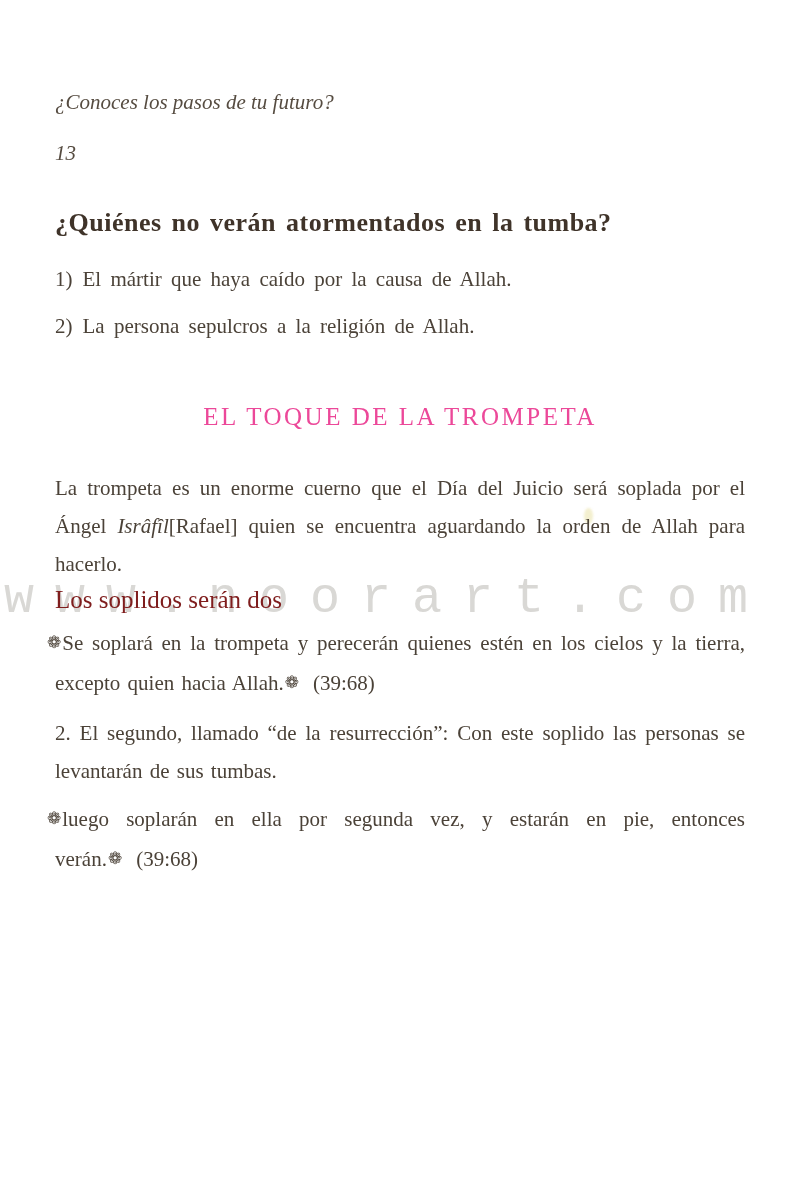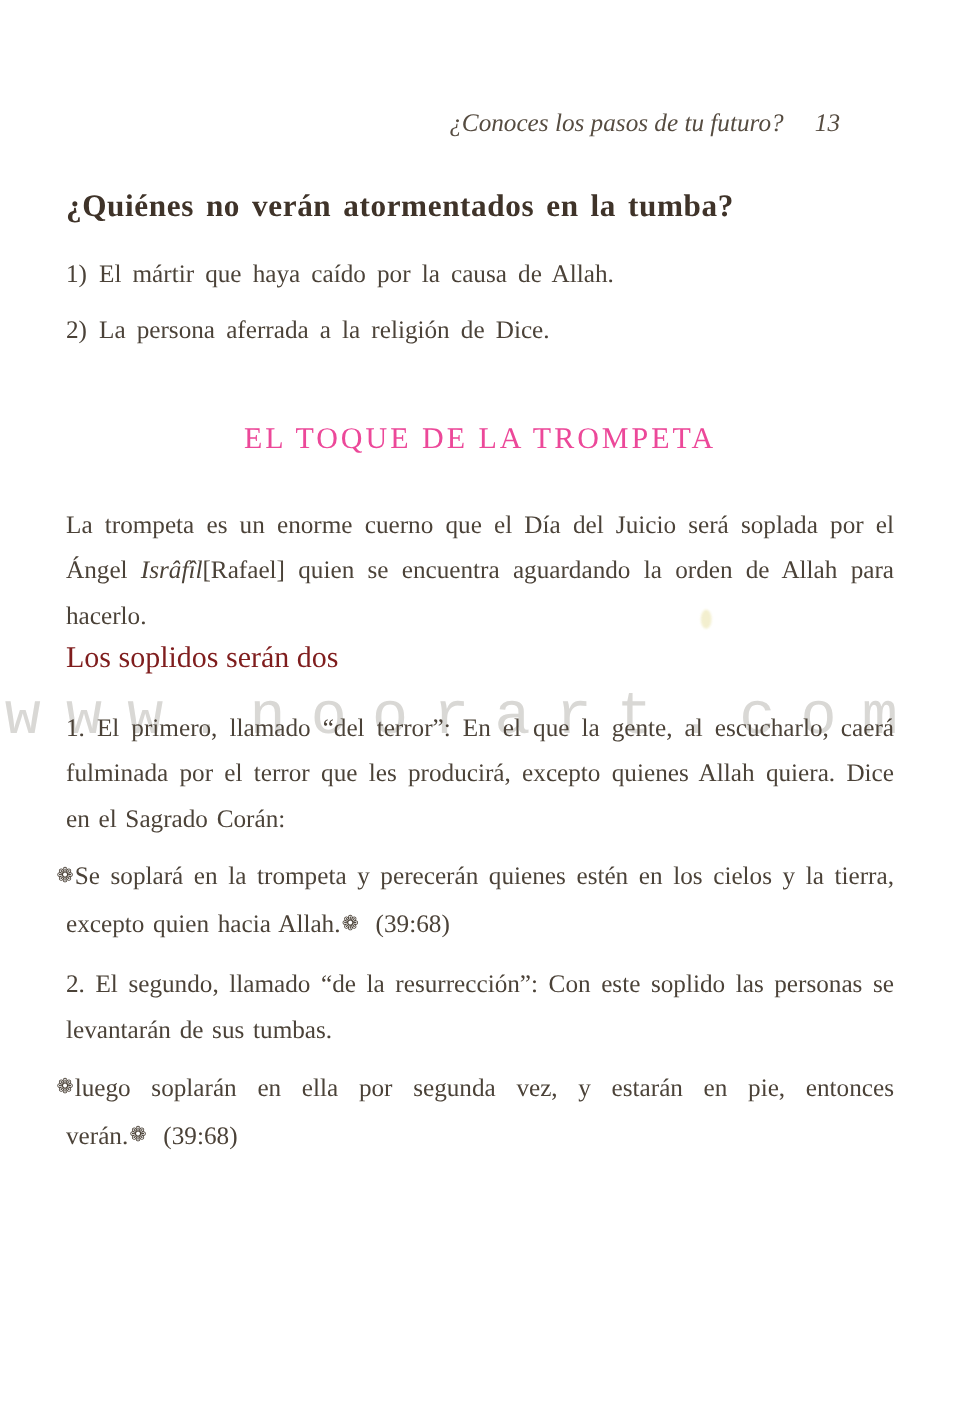--- a/index.html
+++ b/index.html
@@ -23,20 +23,21 @@
   .running-header {
     margin-top: 90px;
     display: flex;
     justify-content: flex-end;
     align-items: baseline;
     gap: 26px;
     padding-right: 45px;
     font-style: italic;
     font-size: 21px;
     color: #564c41;
+    flex-direction: column;
   }
   
   .h-tomb {
     margin: 42px 0 0 0;
     font-size: 26px;
     font-weight: bold;
     color: #3f3329;
     letter-spacing: 0.5px;
     word-spacing: 3px;
   }
@@ -144,32 +145,31 @@
       <span>¿Conoces los pasos de tu futuro?</span>
       <span>13</span>
     </div>
 
     <h1 class="h-tomb">¿Quiénes no verán atormentados en la tumba?</h1>
 
     <p class="numbered-item">
       <span class="marker">1)</span><span>El mártir que haya caído por la causa de Allah.</span>
     </p>
     <p class="numbered-item">
-      <span class="marker">2)</span><span>La persona aferrada a la religión de Dice.</span>
+      <span class="marker">2)</span><span>La persona sepulcros a la religión de Allah.</span>
     </p>
 
     <h2 class="h-trumpet">EL TOQUE DE LA TROMPETA</h2>
 
     <p class="body-para">
       <span>La trompeta es un enorme cuerno que el Día del Juicio será soplada por el Ángel </span><span class="italic">Isrâfîl</span><span>[Rafael] quien se encuentra aguardando la orden de Allah para hacerlo.</span>
     </p>
 
     <h3 class="h-blasts">Los soplidos serán dos</h3>
 
-    <p class="flow-para first">1. El primero, llamado “del terror”: En el que la gente, al escucharlo, caerá fulminada por el terror que les producirá, excepto quienes Allah quiera. Dice en el Sagrado Corán:</p>
 
     <p class="quote">
       <span class="orn open">❁</span><span>Se soplará en la trompeta y perecerán quienes estén en los cielos y la tierra, excepto quien hacia Allah.</span><span class="orn close">❁</span><span class="verse-ref">(39:68)</span>
     </p>
 
     <p class="flow-para">2. El segundo, llamado “de la resurrección”: Con este soplido las personas se levantarán de sus tumbas.</p>
 
 
     <p class="quote">
       <span class="orn open">❁</span><span>luego soplarán en ella por segunda vez, y estarán en pie, entonces verán.</span><span class="orn close">❁</span><span class="verse-ref">(39:68)</span>

